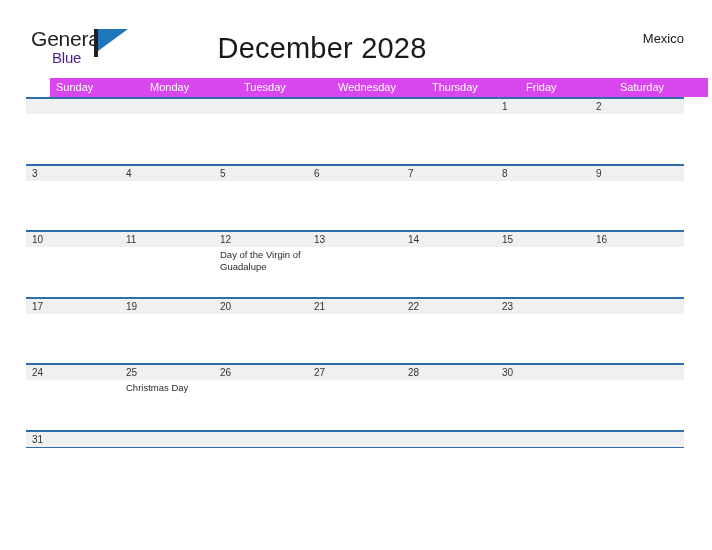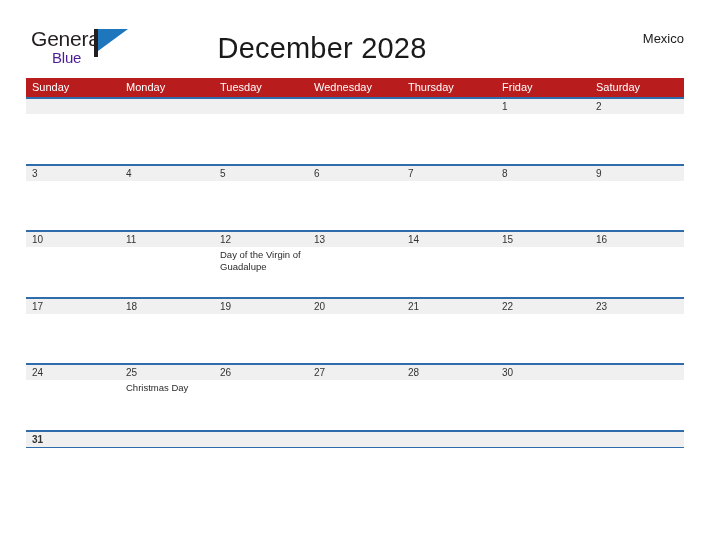--- a/index.html
+++ b/index.html
@@ -104,21 +104,22 @@
   .calendar {
     position: absolute;
     left: 26px;
     top: 78px;
     width: 658px;
   }
   .dow-row {
     display: flex;
     width: 658px;
     height: 19px;
-    background: #b91c1c;
+    background: #d946ef;
+    margin-left: 24px;
   }
   .dow-cell {
     width: 94px;
     box-sizing: border-box;
     padding-left: 6px;
     color: #ffffff;
     font-size: 11px;
     line-height: 19px;
     white-space: nowrap;
     overflow: hidden;
@@ -128,21 +129,20 @@
   .week-row {
     position: relative;
     width: 658px;
     height: 66.5px;
     border-top: 2px solid #2f6cab;
     box-sizing: border-box;
   }
   .week-row.last {
     height: 18px;
     border-bottom: 2px solid #2f6cab;
-    font-weight: bold;
   }
   .week-row .band {
     position: absolute;
     left: 0;
     top: 0;
     width: 658px;
     height: 15px;
     background: #f0f0f0;
   }
   .days {
@@ -307,24 +307,20 @@
     </div>
 
     <div class="week-row">
       <div class="band"></div>
       <div class="days">
         <div class="day-cell">
             <div class="day-num">17</div>
             <div class="day-event"></div>
           </div>
         <div class="day-cell">
-            <div class="day-num">18</div>
-            <div class="day-event"></div>
-          </div>
-        <div class="day-cell">
             <div class="day-num">19</div>
             <div class="day-event"></div>
           </div>
         <div class="day-cell">
             <div class="day-num">20</div>
             <div class="day-event"></div>
           </div>
         <div class="day-cell">
             <div class="day-num">21</div>
             <div class="day-event"></div>

